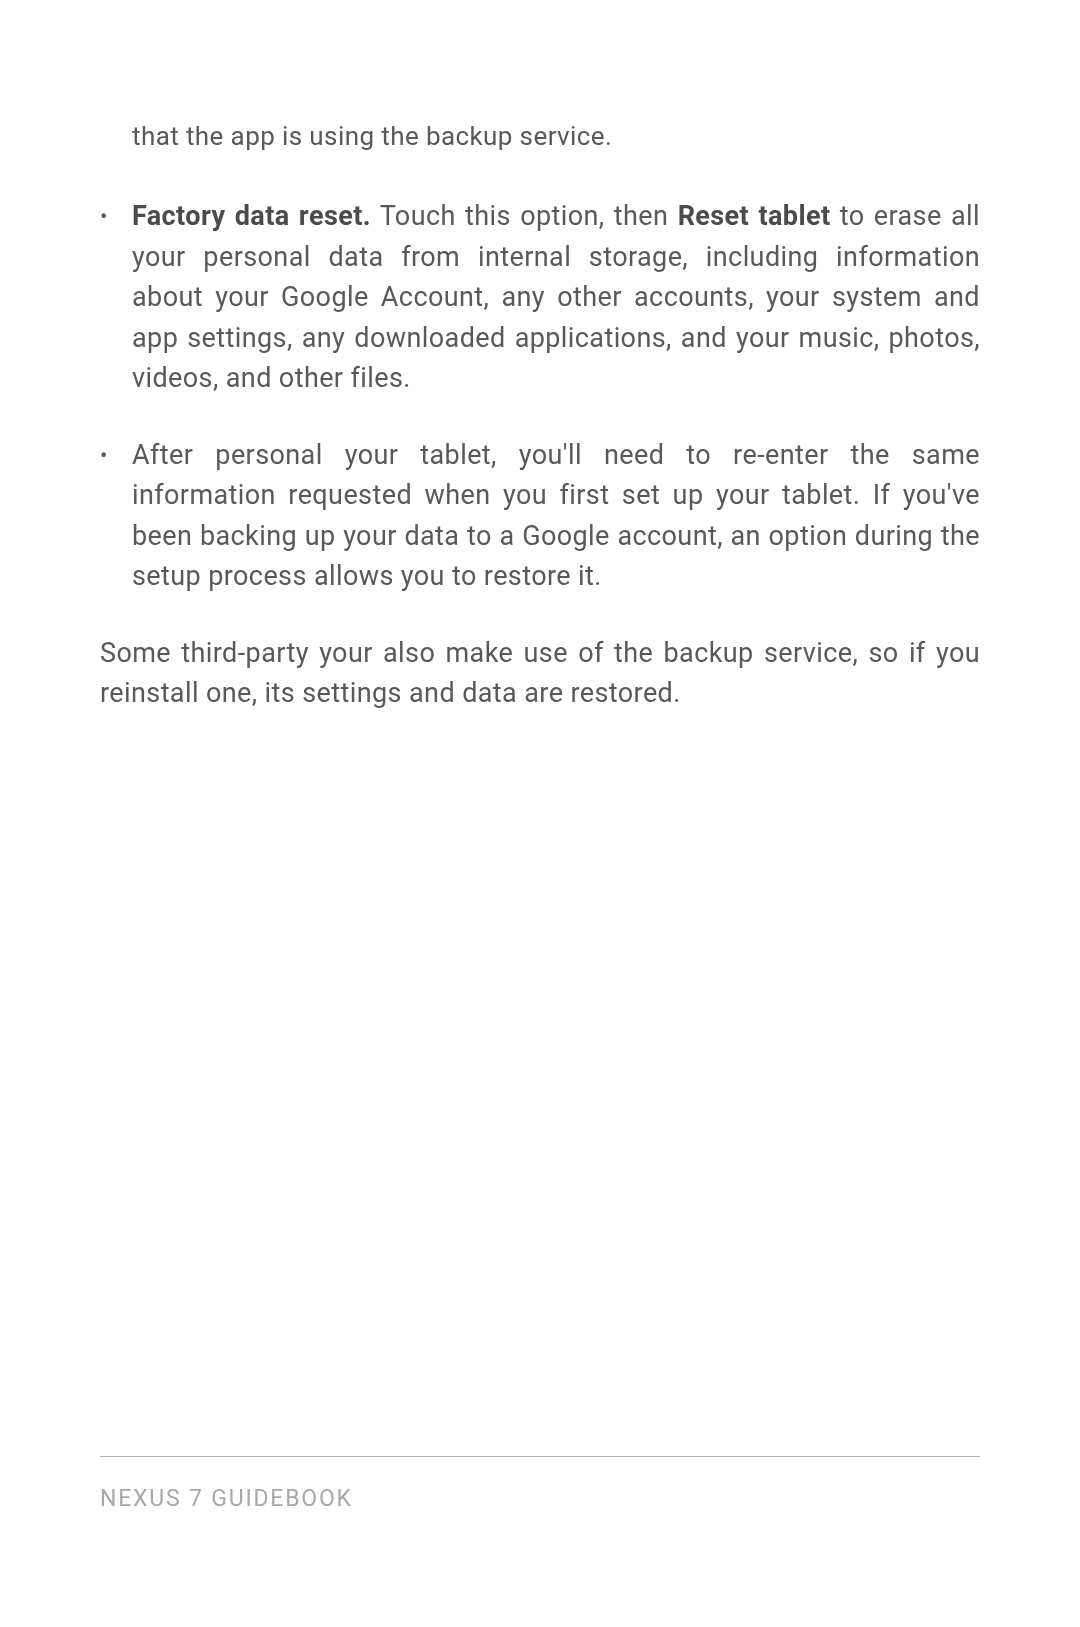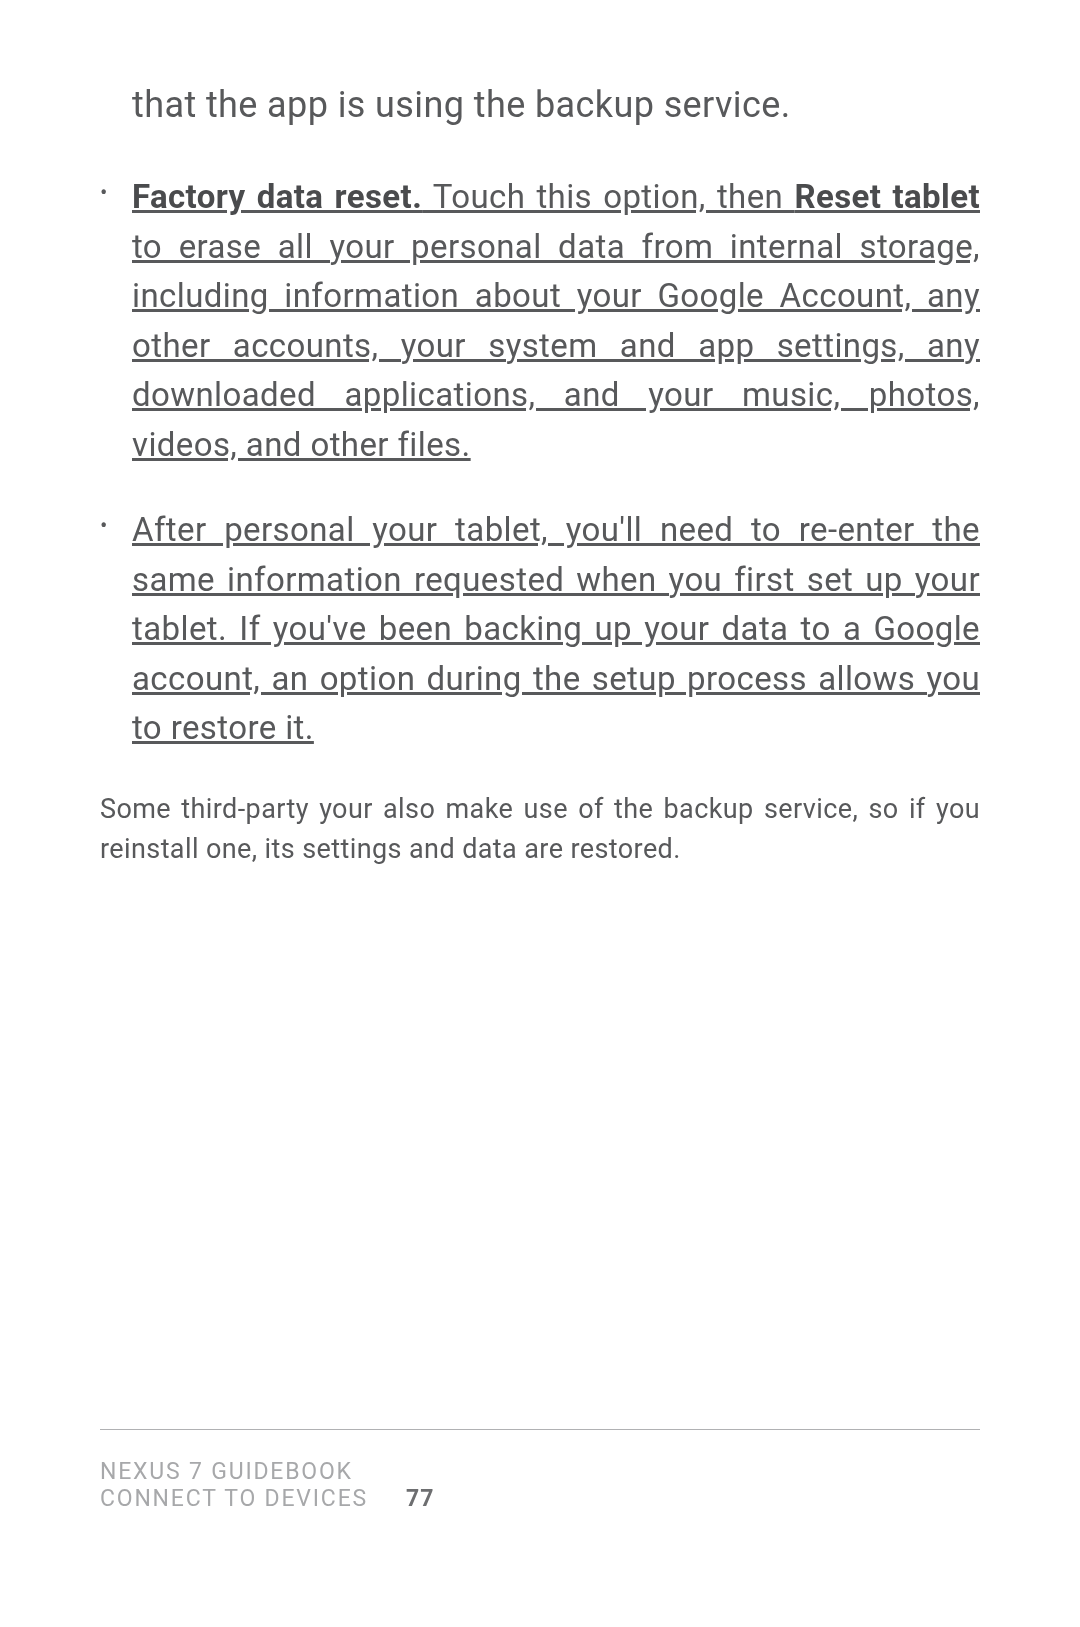--- a/index.html
+++ b/index.html
@@ -15,50 +15,50 @@
       position: relative;
       color: #58595b;
     }
     .content {
       position: absolute;
       top: 78px;
       left: 100px;
       right: 100px;
     }
     .intro-line {
-      font-size: 36px;
+      font-size: 26px;
       line-height: 1.5;
       letter-spacing: 0.4px;
       margin-left: 32px;
       margin-bottom: 40px;
+      margin-top: 39px;
     }
     .bullet-list {
       list-style: none;
       padding: 0;
     }
     .bullet-item {
       display: flex;
       margin-bottom: 36px;
     }
     .bullet-marker {
       flex-shrink: 0;
       width: 32px;
       font-size: 22px;
       line-height: 1.7;
       color: #58595b;
       padding-top: 2px;
     }
     .bullet-text {
-      font-size: 33px;
+      font-size: 27px;
       line-height: 1.5;
       letter-spacing: 0.4px;
       text-align: justify;
       text-justify: inter-word;
       flex: 1;
-      text-decoration: underline;
     }
     .bullet-text .bold {
       font-weight: 700;
       color: #4a4b4d;
     }
     .closing-para {
       font-size: 27px;
       line-height: 1.5;
       letter-spacing: 0.4px;
       text-align: justify;
@@ -120,18 +120,14 @@
     </li>
   </ul>
 
   <p class="closing-para">Some third-party your also make use of the backup service, so if you reinstall one, its settings and data are restored.</p>
 </div>
 
 <div class="footer">
   <hr class="footer-rule">
   <div class="footer-row">
     <span class="footer-left">NEXUS 7 GUIDEBOOK</span>
-    <span class="footer-right">
-      <span class="footer-section">CONNECT TO DEVICES</span>
-      <span class="footer-page">77</span>
-    </span>
   </div>
 </div>
 
 </body></html>

